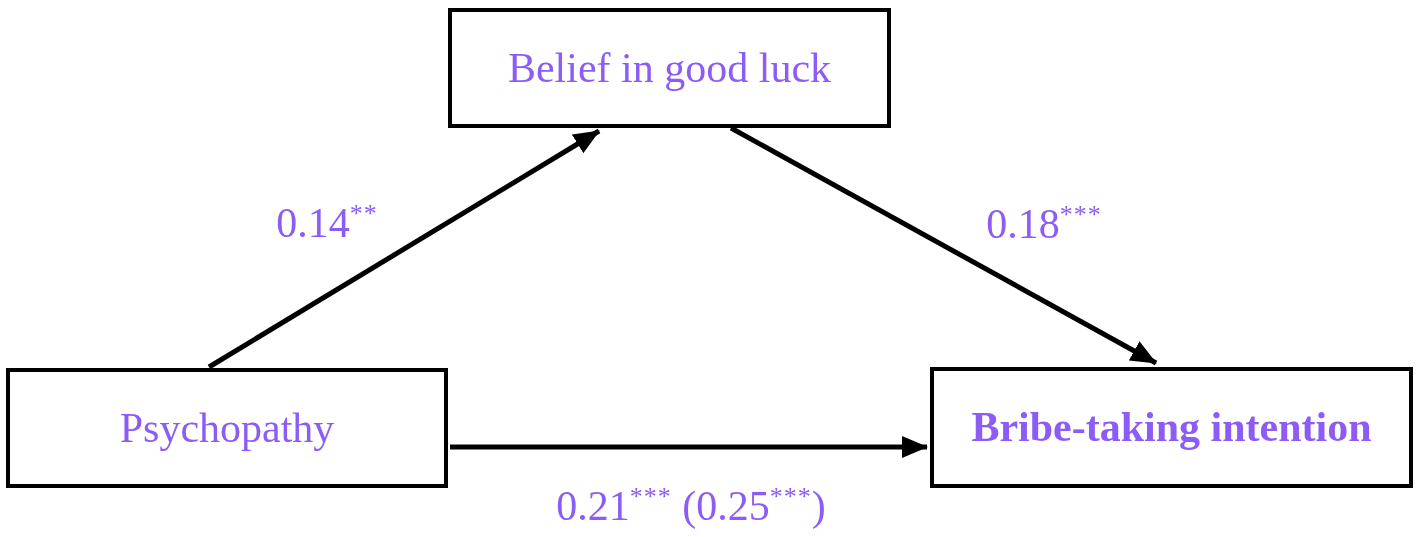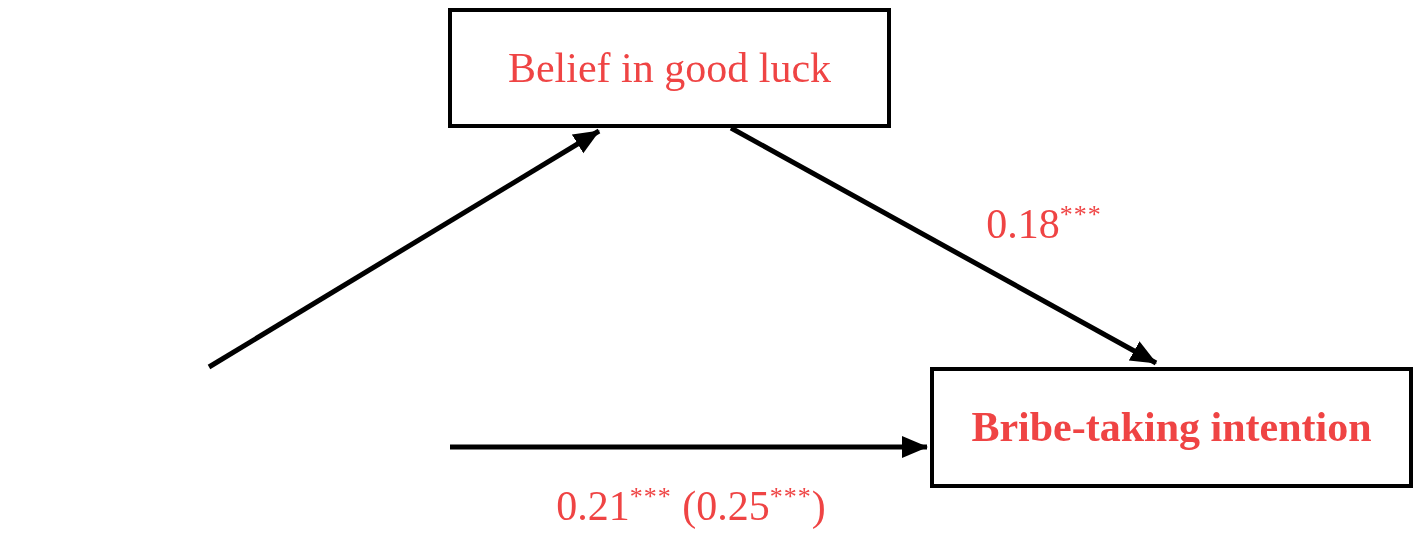--- a/index.html
+++ b/index.html
@@ -7,21 +7,21 @@
     padding: 0;
     background: #ffffff;
   }
   .stage {
     position: relative;
     width: 1418px;
     height: 537px;
     background: #ffffff;
     overflow: hidden;
     font-family: "Liberation Serif", "DejaVu Serif", serif;
-    color: #ef4444;
+    color: #8b5cf6;
   }
   .arrows {
     position: absolute;
     left: 0;
     top: 0;
     width: 1418px;
     height: 537px;
     pointer-events: none;
   }
   .arrows line {
@@ -98,23 +98,27 @@
     </defs>
     <line x1="209" y1="367" x2="599" y2="131" marker-end="url(#arrowhead)"></line>
     <line x1="731" y1="128" x2="1156" y2="363" marker-end="url(#arrowhead)"></line>
     <line x1="450" y1="447" x2="927" y2="447" marker-end="url(#arrowhead)"></line>
   </svg>
 
   <div class="node node-mediator">
       <span>Belief in good luck</span>
     </div>
 
+  <div class="node node-predictor">
+      <span>Psychopathy</span>
+    </div>
 
   <div class="node node-outcome">
       <span>Bribe-taking intention</span>
     </div>
 
+  <div class="coef coef-a"><span>0.14</span><sup>**</sup></div>
 
   <div class="coef coef-b"><span>0.18</span><sup>***</sup></div>
 
   <div class="coef coef-c"><span>0.21</span><sup>***</sup><span> (0.25</span><sup>***</sup><span>)</span></div>
 
 </div>
 
 </body></html>

